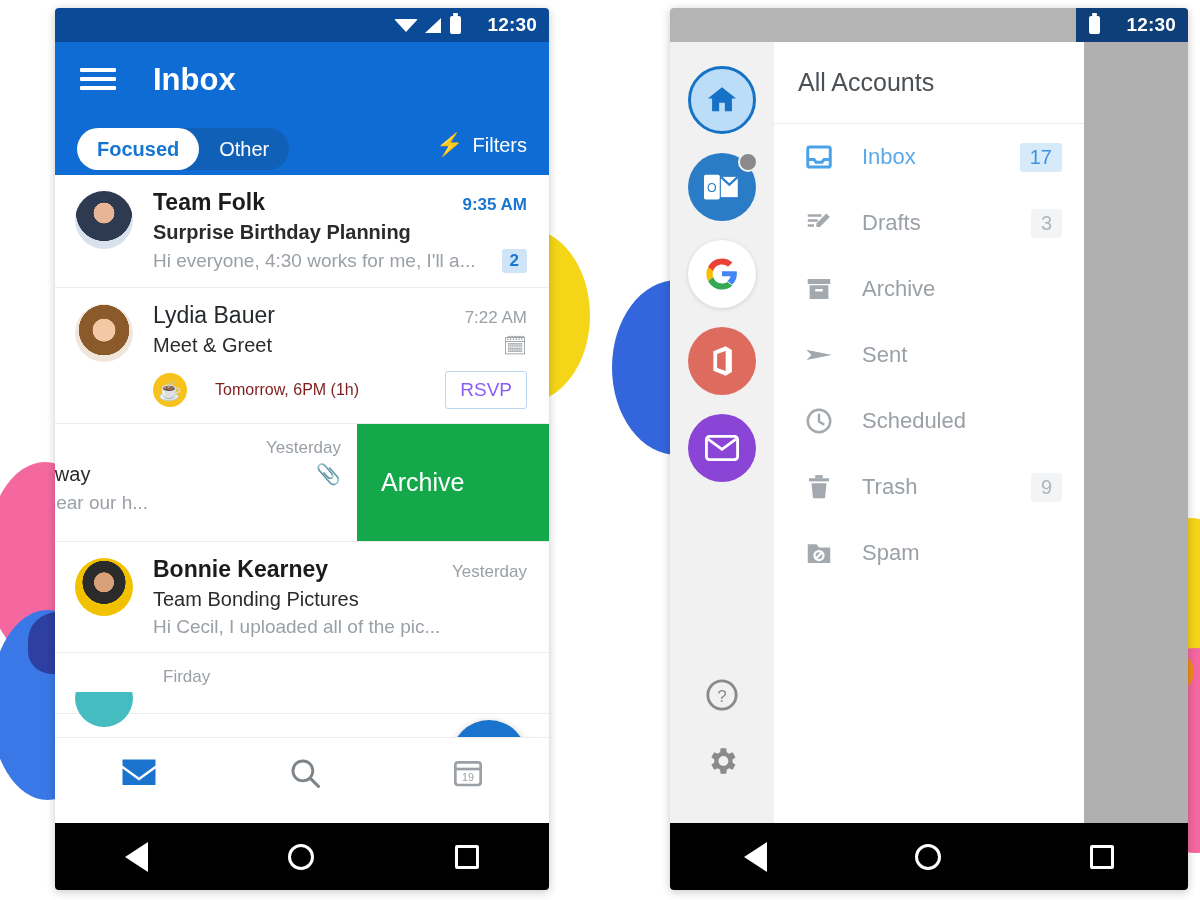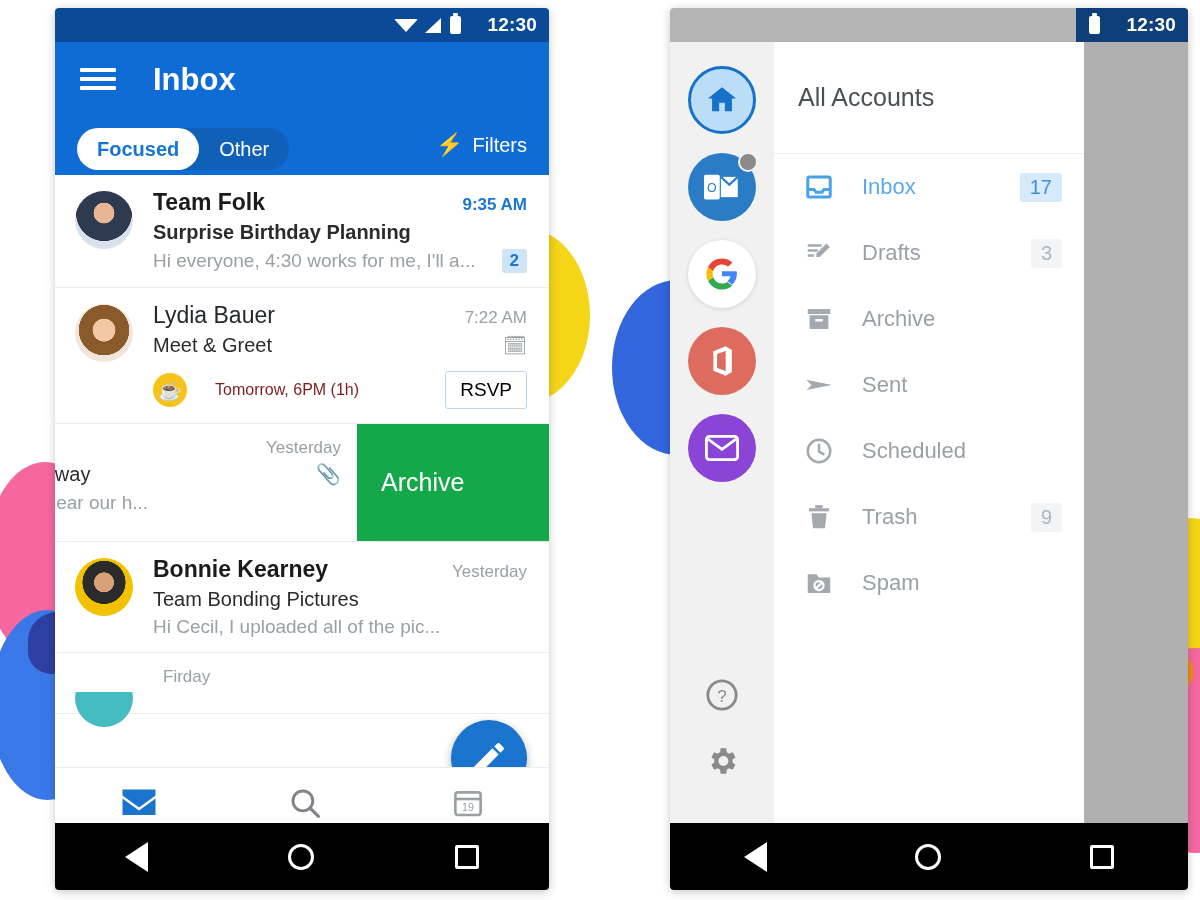--- a/index.html
+++ b/index.html
@@ -70,35 +70,35 @@
   .mr-time { font-size:17px; color:#9aa0a6; white-space:nowrap; margin-left:10px; }
   .mr-time.unread { color:#1976d2; font-weight:bold; }
   .mr-subject { font-size:20px; color:#2b2b2b; margin-top:5px; display:flex; justify-content:space-between; align-items:center;}
   .mr-subject.bold { font-weight:bold; }
   .mr-preview { font-size:19px; color:#9aa0a6; margin-top:5px; display:flex; justify-content:space-between; align-items:center; }
   .count-badge { background:#cfe4f7; color:#1976d2; font-size:17px; font-weight:bold; border-radius:3px; padding:2px 8px; margin-left:10px; }
   .rsvp-line { display:flex; align-items:center; justify-content:space-between; margin-top:14px; }
   .rsvp-left { display:flex; align-items:center; }
   .cup { width:34px; height:34px; border-radius:50%; background:#f6c21b; color:#fff; display:flex; align-items:center; justify-content:center; font-size:19px; }
   .rsvp-when { font-size:16px; color:#7f1d1d; margin-left:28px; }
-  .rsvp-btn { border:1px solid #b9d5ef; color:#000000; font-size:19px; padding:7px 14px; border-radius:3px; background:#fff; font-family:inherit; }
+  .rsvp-btn { border:1px solid #b9d5ef; color:#8b5cf6; font-size:19px; padding:7px 14px; border-radius:3px; background:#fff; font-family:inherit; }
   .cal-ico { font-size:19px; color:#8b9096; }
   .clip-ico { font-size:20px; color:#8b9096; }
 
   
   .swiperow { position:relative; height:118px; border-bottom:1px solid #ececec; overflow:hidden; }
   .swipe-content { position:absolute; left:-96px; top:0; width:400px; height:100%; background:#fff; padding:14px 18px; }
   .swipe-action { position:absolute; left:302px; top:0; right:0; height:100%; background:#14a84a; display:flex; align-items:center; }
   .swipe-action span { color:#fff; font-size:25px; margin-left:24px; }
 
   
   #l-fab { position:absolute; right:22px; bottom:94px; width:76px; height:76px; border-radius:50%; background:#1a73cd; display:flex; align-items:center; justify-content:center; box-shadow:0 3px 8px rgba(0,0,0,0.3); }
 
   
-  #l-tabs { position:absolute; left:0; right:0; bottom:53px; height:70px; background:#fff; border-top:1px solid #ececec; display:flex; align-items:center; justify-content:space-around; }
+  #l-tabs { position:absolute; left:0; right:0; bottom:83px; height:70px; background:#fff; border-top:1px solid #ececec; display:flex; align-items:center; justify-content:space-around; }
 
   
   #r-status { background:#b4b4b4; }
   #r-status-right { position:absolute; right:0; top:0; width:112px; height:34px; background:#0e3f78; display:flex; align-items:center; justify-content:flex-end; padding-right:12px; }
   
   #r-under { position:absolute; left:0; right:0; top:34px; bottom:67px; background:#b0b0b0; }
   #r-under-appbar { position:absolute; left:0; right:0; top:0; height:103px; background:#3d6f9e; }
   .under-archive { position:absolute; right:72px; top:38px; width:34px; height:28px; border:3px solid #9db7cf; border-radius:2px; }
   .under-archive:before { content:""; position:absolute; left:4px; top:7px; width:18px; height:3px; background:#9db7cf; }
   .kebab { display:flex; flex-direction:column; justify-content:space-between; height:26px; }
@@ -115,21 +115,21 @@
   .acct-home { background:#bcddf7; border:3px solid #1572c6; }
   .acct-outlook { background:#2a7cc7; }
   .acct-google { background:#fff; box-shadow:0 1px 4px rgba(0,0,0,0.14); }
   .acct-office { background:#dd6b5e; }
   .acct-mail { background:#8a44d6; }
   .badge-dot { position:absolute; right:-2px; top:-1px; width:20px; height:20px; border-radius:50%; background:#8a8a8a; border:2px solid #f1f1f1; }
   .rail-bottom-ico { position:absolute; left:30px; width:44px; height:44px; display:flex; align-items:center; justify-content:center; color:#8a8a8a; }
 
   
   #r-drawer { position:absolute; left:104px; top:34px; bottom:67px; right:104px; background:#fff; }
-  #r-drawer-head { height:112px; display:flex; align-items:center; padding-left:24px; border-bottom:1px solid #ececec; }
+  #r-drawer-head { height:82px; display:flex; align-items:center; padding-left:24px; border-bottom:1px solid #ececec; }
   #r-accounts-label { font-size:25px; color:#4b5055; }
   .folder { height:66px; display:flex; align-items:center; padding:0 22px 0 24px; }
   .folder-ico { width:42px; display:flex; align-items:center; justify-content:center; color:#a3a9ae; }
   .folder-label { margin-left:22px; font-size:22px; color:#9aa0a6; flex:1; }
   .folder.selected .folder-label { color:#5aa9ea; }
   .folder-count { font-size:20px; color:#b0b6bb; background:#f2f4f6; border-radius:3px; padding:3px 10px; }
   .folder.selected .folder-count { color:#3b93e0; background:#d7eafa; }
   #r-scrim { position:absolute; right:0; top:34px; bottom:67px; width:104px; background:#b0b0b0; }
   svg { display:block; }
 </style>

